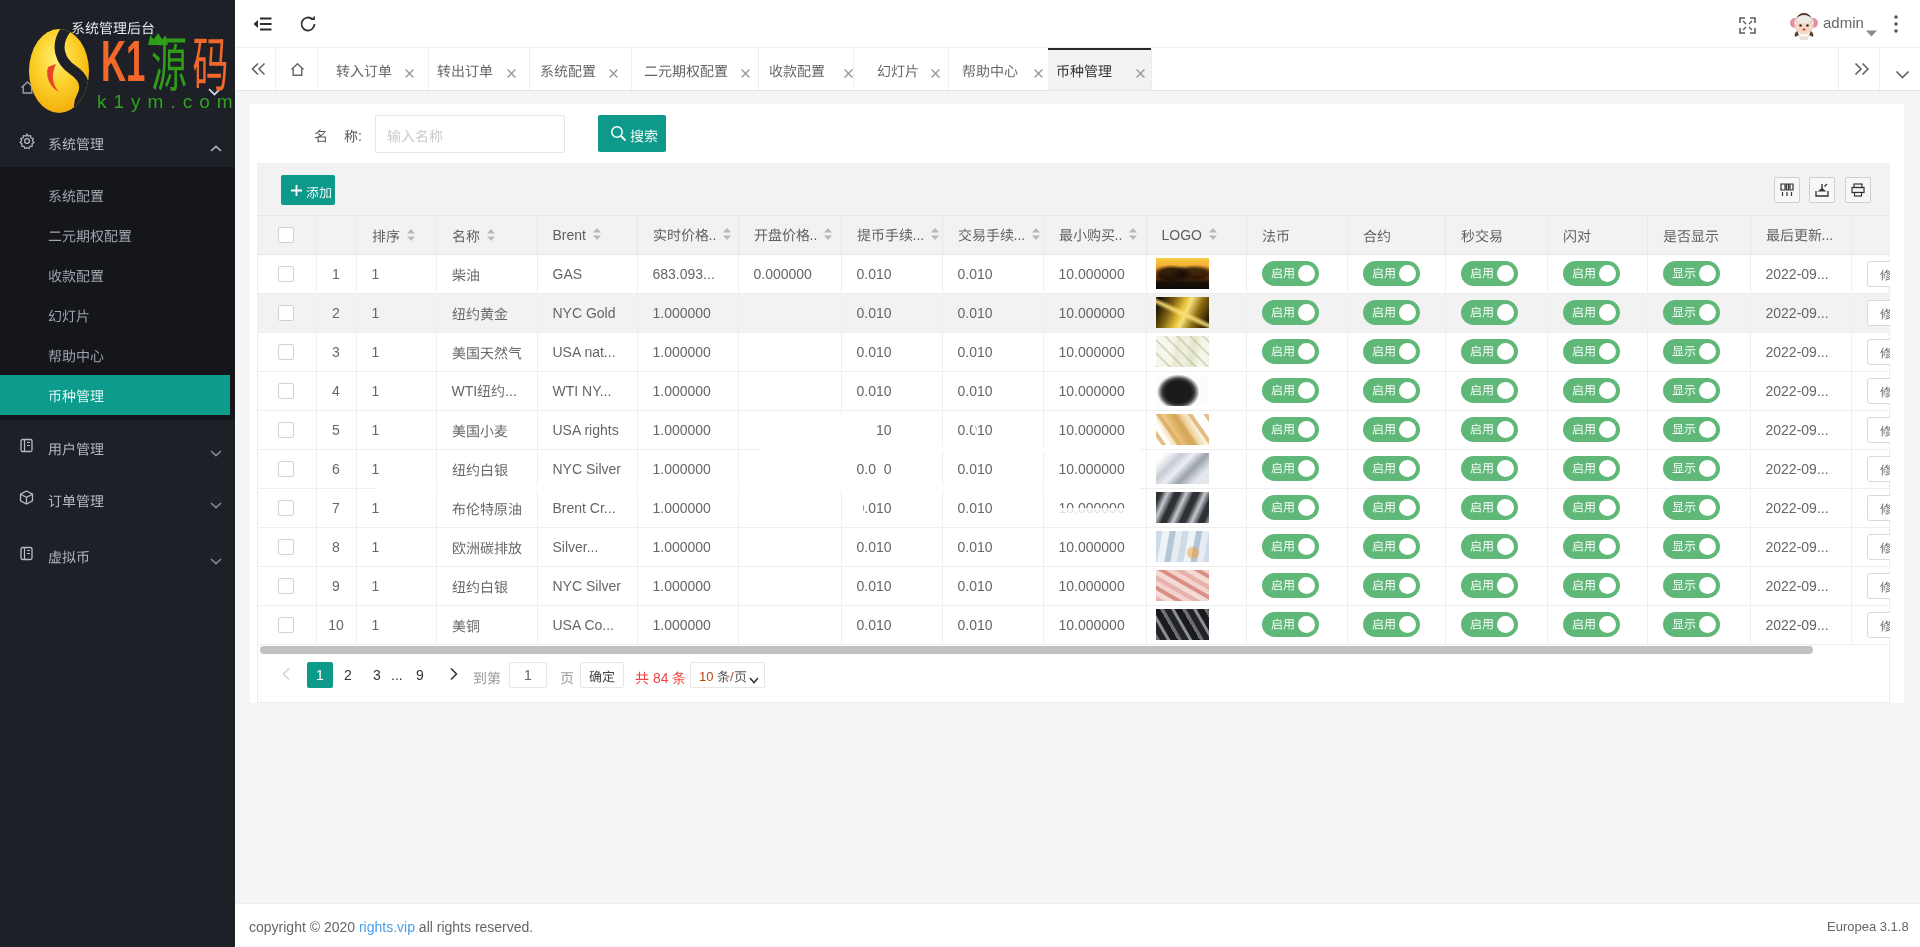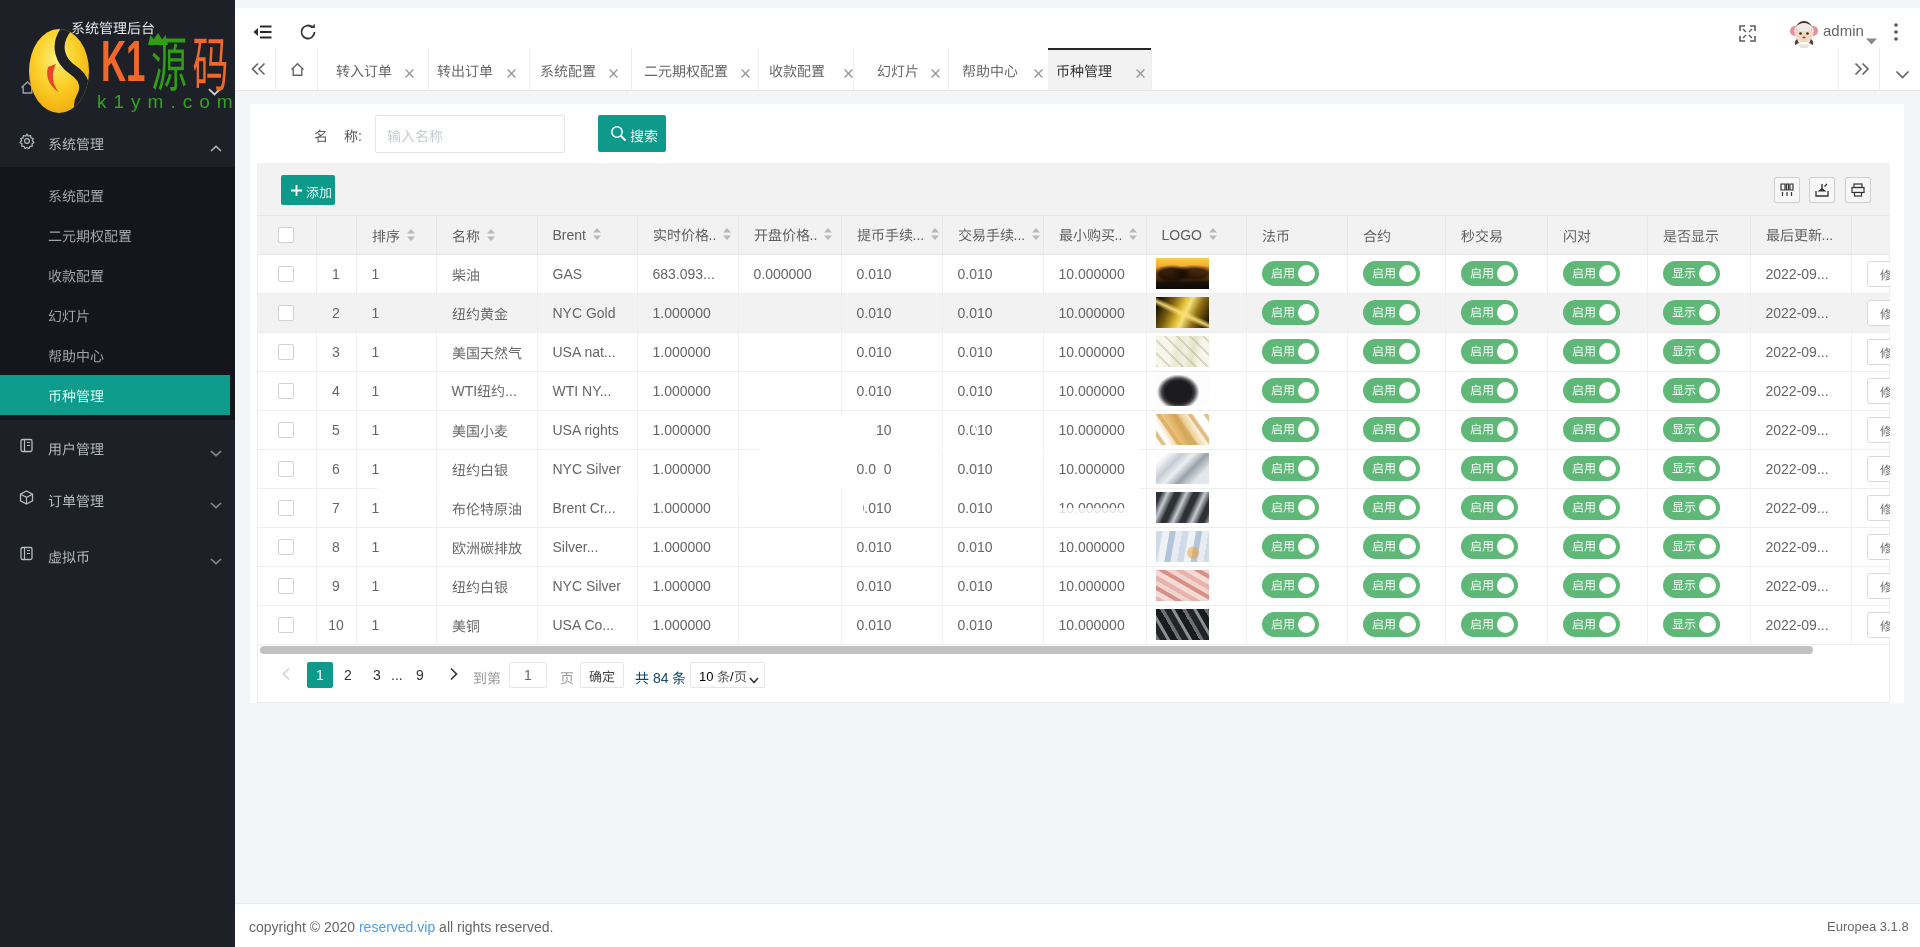--- a/index.html
+++ b/index.html
@@ -5,21 +5,21 @@
 body{font-family:"Liberation Sans",sans-serif;position:relative;background:#f4f5f7}
 .z{display:inline-block;vertical-align:middle;fill:currentColor}
 .abs{position:absolute}
 
 #side{position:absolute;left:0;top:0;width:235px;height:947px;background:#1d2027;z-index:5}
 #side .sub{position:absolute;left:0;top:167px;width:235px;height:253px;background:#14161c}
 .mitem{position:absolute;left:0;width:235px;height:48px;color:#b7bbc2}
 .sitem{position:absolute;left:0;width:235px;height:40px;color:#a2a6ad}
 .active-item{position:absolute;left:0;width:230px;height:40px;background:#0d9b8b;color:#e8fefa}
 
-#hd{position:absolute;left:235px;top:8px;width:1685px;height:48px;background:#fff;border-bottom:1px solid #f2f2f2}
+#hd{position:absolute;left:235px;top:0;width:1685px;height:48px;background:#fff;border-bottom:1px solid #f2f2f2}
 #tabs{position:absolute;left:235px;top:48px;width:1685px;height:43px;background:#fff;border-bottom:1px solid #e6e6e6}
 .tsep{position:absolute;top:0;width:1px;height:42px;background:#eee}
 .tabtx{position:absolute;top:14px;font-size:14px;color:#666}
 .tclose{position:absolute;top:17px}
 
 #page{position:absolute;left:250px;top:104px;width:1654px;height:599px;background:#fff}
 #card{position:absolute;left:257px;top:163px;width:1633px;height:540px;background:#fff;outline:1px solid #ececec;outline-offset:-1px}
 #toolbar{position:absolute;left:0;top:0;width:1633px;height:53px;background:#f2f2f2;border-bottom:1px solid #e6e6e6}
 .btn{display:inline-block;background:#0e9a8a;color:#fff;border-radius:2px;text-align:center}
 .ibtn{position:absolute;top:14px;width:26px;height:26px;border:1px solid #cfcfcf;border-radius:2px;background:#f7f7f7}
@@ -969,47 +969,47 @@
         <use href="#z7B2C" x="1000"></use>
       </svg></span>
     <div class="pgbox" style="left:252px;top:499px;width:38px;line-height:24px">1</div>
     <span class="abs" style="left:303px;top:505px;color:#999"><svg class="z" viewBox="0 -880 1000 1000" style="width:14px;height:14px;">
         <use href="#z9875"></use>
       </svg></span>
     <div class="pgbox" style="left:323px;top:499px;width:44px;line-height:24px;color:#555"><svg class="z" viewBox="0 -880 2000 1000" style="width:26px;height:13px;fill:#444;">
         <use href="#z786E"></use>
         <use href="#z5B9A" x="1000"></use>
       </svg></div>
-    <span class="abs" style="left:378px;top:505px;color:#0c4a6e"><svg class="z" viewBox="0 -880 1000 1000" style="width:14px;height:14px;">
+    <span class="abs" style="left:378px;top:505px;color:#ef4444"><svg class="z" viewBox="0 -880 1000 1000" style="width:14px;height:14px;">
         <use href="#z5171"></use>
       </svg><span style="font-size:14px;vertical-align:middle"> 84 </span><svg class="z" viewBox="0 -880 1000 1000" style="width:14px;height:14px;">
         <use href="#z6761"></use>
       </svg></span>
     <div class="pgbox" style="left:433px;top:499px;width:75px;text-align:left">
-      <span class="abs" style="left:8px;top:5px;font-size:13px;color:#000000"><span style="vertical-align:middle">10 </span><svg class="z" viewBox="0 -880 1000 1000" style="width:13px;height:13px;fill:#555;">
+      <span class="abs" style="left:8px;top:5px;font-size:13px;color:#c2410c"><span style="vertical-align:middle">10 </span><svg class="z" viewBox="0 -880 1000 1000" style="width:13px;height:13px;fill:#555;">
           <use href="#z6761"></use>
         </svg><span style="vertical-align:middle">/</span><svg class="z" viewBox="0 -880 1000 1000" style="width:13px;height:13px;fill:#555;">
           <use href="#z9875"></use>
         </svg></span>
       <span class="abs" style="left:58px;top:8px"><svg width="10" height="7" viewBox="0 0 10 7" style="">
           <path d="M1 1 L5 5.5 L9 1" fill="none" stroke="#333" stroke-width="1.5"></path>
         </svg></span>
     </div>
   </div>
 <div class="wm" style="left:850px;top:417px;width:26px;height:28px"></div>
 <div class="wm" style="left:877px;top:462px;width:7px;height:19px"></div>
 <div class="wm" style="left:854px;top:495px;width:9px;height:26px"></div>
 <div class="wm" style="left:1053px;top:508px;width:76px;height:11px;opacity:.8"></div>
 <div class="wm" style="left:760px;top:447px;width:380px;height:4px"></div>
 <div class="wm" style="left:377px;top:486px;width:763px;height:4px"></div>
 <div class="wm" style="left:839px;top:415px;width:4px;height:70px"></div>
 <div class="wm" style="left:790px;top:420px;width:2px;height:60px;transform:rotate(14deg)"></div>
 <div class="wm" style="left:978px;top:424px;width:2px;height:40px;transform:rotate(-15deg)"></div>
 <div id="foot">
-    <span class="abs" style="left:14px;top:15px;font-size:14px;color:#666">copyright © 2020 <span style="color:#4a9eea">reserved.vip</span> all rights reserved.</span>
+    <span class="abs" style="left:14px;top:15px;font-size:14px;color:#666">copyright © 2020 <span style="color:#4a9eea">rights.vip</span> all rights reserved.</span>
     <span class="abs" style="left:1592px;top:15px;font-size:13px;color:#666">Europea 3.1.8</span>
   </div>
 <svg style="position:absolute;width:0;height:0;overflow:hidden" aria-hidden="true">
     <defs>
       <path id="z4E2D" transform="scale(1,-1)" d="M458 840V661H96V186H171V248H458V-79H537V248H825V191H902V661H537V840ZM171 322V588H458V322ZM825 322H537V588H825Z"></path>
       <path id="z4E70" transform="scale(1,-1)" d="M531 120C664 60 801 -16 883 -77L931 -20C846 40 704 116 571 173ZM220 595C289 565 374 517 416 482L458 539C415 573 329 618 261 645ZM110 449C178 421 262 375 304 342L346 398C303 431 218 474 151 499ZM67 301V231H464C409 106 295 26 53 -19C67 -34 86 -63 92 -82C366 -27 487 74 543 231H937V301H563C585 397 590 510 594 642H518C515 506 511 393 487 301ZM849 776V774H111V703H825C802 650 773 597 748 559L809 528C850 586 895 676 931 758L876 780L863 776Z"></path>
       <path id="z4E8C" transform="scale(1,-1)" d="M141 697V616H860V697ZM57 104V20H945V104Z"></path>
       <path id="z4EA4" transform="scale(1,-1)" d="M318 597C258 521 159 442 70 392C87 380 115 351 129 336C216 393 322 483 391 569ZM618 555C711 491 822 396 873 332L936 382C881 445 768 536 677 598ZM352 422 285 401C325 303 379 220 448 152C343 72 208 20 47 -14C61 -31 85 -64 93 -82C254 -42 393 16 503 102C609 16 744 -42 910 -74C920 -53 941 -22 958 -5C797 21 663 74 559 151C630 220 686 303 727 406L652 427C618 335 568 260 503 199C437 261 387 336 352 422ZM418 825C443 787 470 737 485 701H67V628H931V701H517L562 719C549 754 516 809 489 849Z"></path>
       <path id="z4EF7" transform="scale(1,-1)" d="M723 451V-78H800V451ZM440 450V313C440 218 429 65 284 -36C302 -48 327 -71 339 -88C497 30 515 197 515 312V450ZM597 842C547 715 435 565 257 464C274 451 295 423 304 406C447 490 549 602 618 716C697 596 810 483 918 419C930 438 953 465 970 479C853 541 727 663 655 784L676 829ZM268 839C216 688 130 538 37 440C51 423 73 384 81 366C110 398 139 435 166 475V-80H241V599C279 669 313 744 340 818Z"></path>
       <path id="z4F26" transform="scale(1,-1)" d="M606 846C549 723 432 573 258 469C275 457 297 430 308 412C444 498 547 608 621 719C703 603 819 490 922 425C934 444 958 471 975 484C864 545 735 666 660 782L686 831ZM790 424C711 370 590 306 488 261V472H413V56C413 -37 444 -61 556 -61C580 -61 752 -61 777 -61C876 -61 899 -22 910 116C889 121 858 133 841 146C835 28 827 7 773 7C736 7 590 7 561 7C499 7 488 15 488 56V187C598 231 738 299 839 360ZM262 839C209 687 121 537 28 440C42 422 64 383 72 365C102 398 132 437 160 478V-78H232V597C271 667 305 742 333 817Z"></path>

